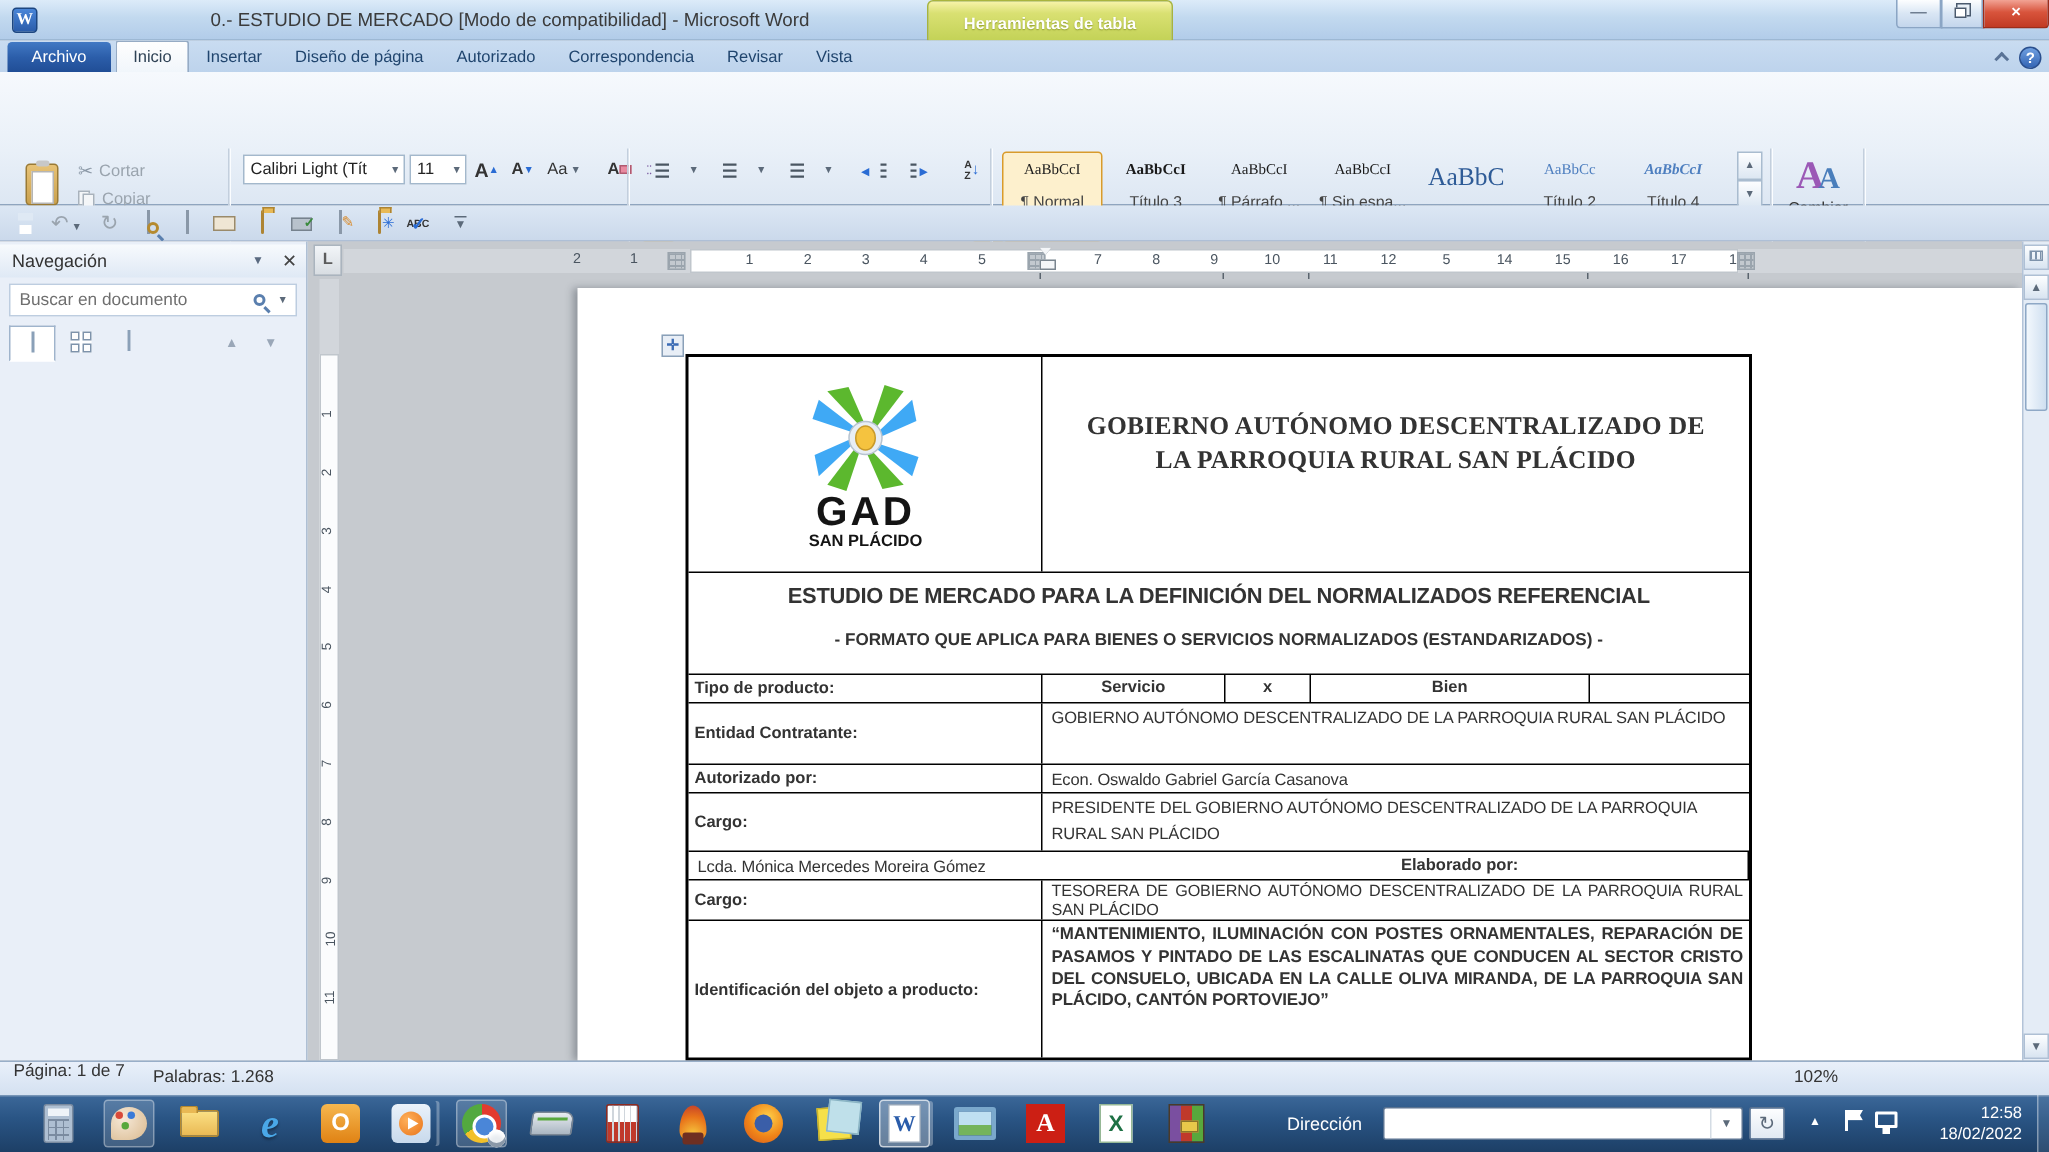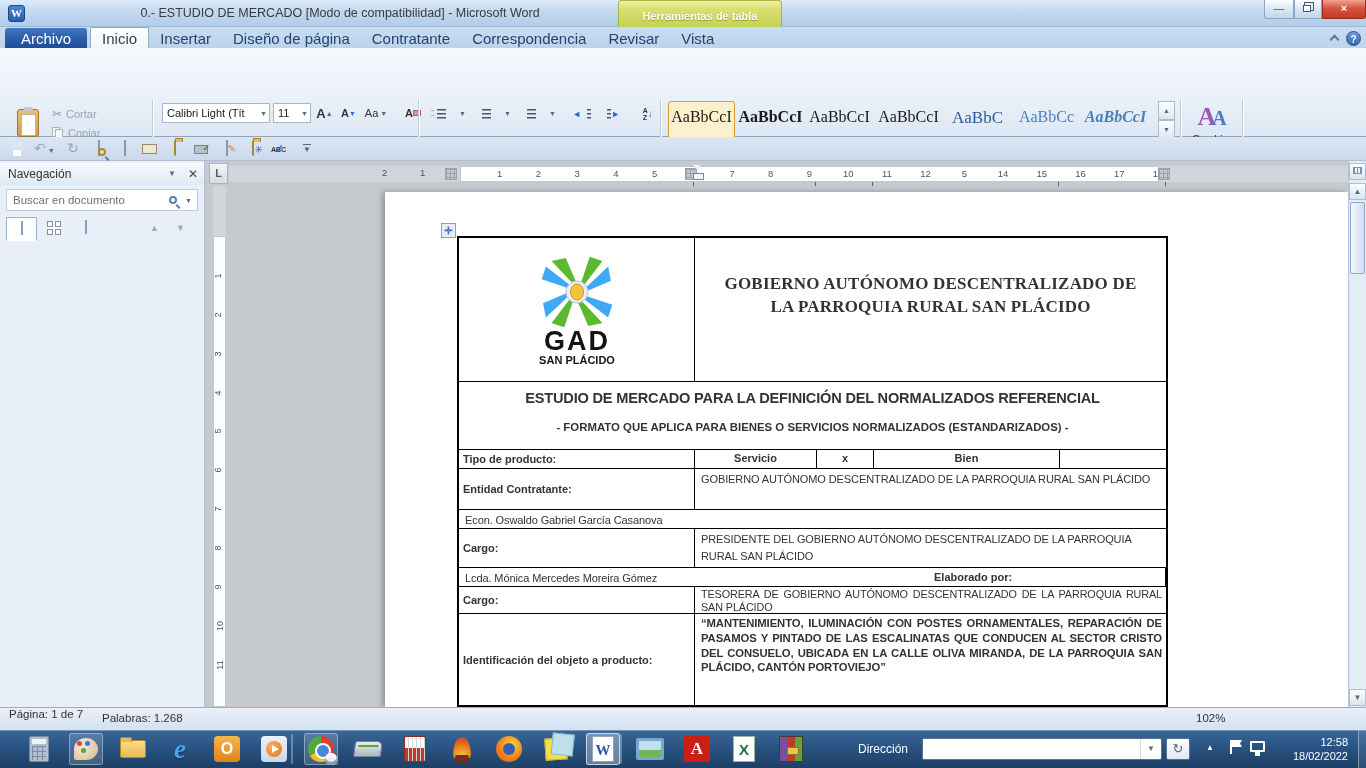--- a/index.html
+++ b/index.html
@@ -12,21 +12,21 @@
 #wintitle{left:60px;top:6px;width:560px;text-align:center;font-size:12.5px;color:#3b3b3b;white-space:nowrap}
 #ctxhead{left:618px;top:0;width:164px;height:27px;background:linear-gradient(#f7f3a9,#d9e072 30%,#c3d257);border-radius:4px 4px 0 0;border:1px solid #a8b43e;border-bottom:none;text-align:center;color:#fff;font-size:11px;font-weight:bold;line-height:30px;text-shadow:0 1px 1px #8e9a2e}
 .winbtn{top:0;height:19px;border:1px solid #8ba5c4;border-top:none;background:linear-gradient(#fdfeff,#d9e6f4 50%,#c4d6ec);text-align:center;color:#4a5a6e;font-size:11px;line-height:17px}
 #btnmin{left:1264px;width:30px;border-radius:0 0 0 3px}
 #btnres{left:1294px;width:28px}
 #btnclose{left:1322px;width:44px;background:linear-gradient(#f2a394,#d8543c 45%,#c13a23);border-color:#9c2d1a;color:#fff;font-weight:bold;border-radius:0 0 3px 0}
 #btnres .rsq{display:inline-block;width:8px;height:7px;border:1px solid #4a5a6e;background:#fff;box-shadow:2px -2px 0 -0px #e8f0f8,2px -2px 0 1px #4a5a6e;margin-top:5px;margin-left:-2px}
 
 #tabrow{left:0;top:27px;width:1366px;height:21px;background:linear-gradient(#c9dcf1,#bdd3ec)}
 #ctxtint{left:618px;top:27px;width:164px;height:21px;background:#e9eed4}
-.tab{display:inline-block;padding:0 11px;height:21px;line-height:21px;font-size:15px;color:#20456e}
+.tab{display:inline-block;padding:0 11px;height:21px;line-height:21px;font-size:11px;color:#20456e}
 .tab.active{background:linear-gradient(#fefefe,#f1f6fb);border:1px solid #96abc4;border-bottom:none;border-radius:2px 2px 0 0;color:#2f4255}
 #filetab{margin-left:5px;padding:0 16px;background:linear-gradient(#4179c4,#2b5da9 50%,#1f4c94);color:#fff;border-radius:3px 3px 0 0}
 #tabs,#ctxtabs{white-space:nowrap}
 #ctxtabs{left:622px;top:27px}
 #ribcaret{left:1327px;top:32px;width:15px;height:13px}
 #ribcaret i{display:block;width:7px;height:7px;border-left:2px solid #5a7396;border-top:2px solid #5a7396;transform:rotate(45deg);margin:4px auto}
 #helpbtn{left:1346px;top:31px;width:15px;height:15px;border-radius:50%;background:linear-gradient(#6f9fe0,#3465b4);color:#fff;text-align:center;font-size:10px;font-weight:bold;line-height:15px;border:1px solid #2a4f8e}
 
 #ribbon{left:0;top:48px;width:1366px;height:89px;background:linear-gradient(#f6f9fd,#e9f0f8 60%,#dde7f3);border-bottom:1px solid #8fa5bf}
 .gsep{top:51px;width:1px;height:80px;background:#c3cfdd;box-shadow:1px 0 0 #fbfdff}
@@ -54,21 +54,21 @@
 .fletter{font-weight:bold;font-family:"Liberation Serif",serif;font-size:13px}
 .colorbar{display:block;width:13px;height:3px;margin-top:-1px}
 
 .mi{width:16px;height:13px;background-repeat:no-repeat}
 .lines3{background-image:linear-gradient(#4a5662,#4a5662),linear-gradient(#4a5662,#4a5662),linear-gradient(#4a5662,#4a5662);background-size:9px 1.5px;background-position:6px 2px,6px 6px,6px 10px}
 .dots:before{content:"⁚⁚";position:absolute;font-size:8px;color:#7a5aa0}
 .al{width:14px;height:12px;background:repeating-linear-gradient(to bottom,#3e4a56 0 1.5px,transparent 1.5px 3.4px)}
 .pbtn{width:22px;height:21px;position:relative}
 
 .stylecard{width:67px;height:60px;border:1px solid transparent;border-radius:3px;text-align:center;padding-top:6px}
-.stylecard .prev{font-family:"Liberation Serif",serif;font-size:16px;color:#1a1a1a;white-space:nowrap}
+.stylecard .prev{font-family:"Liberation Serif",serif;font-size:10px;color:#1a1a1a;white-space:nowrap}
 .stylecard .sname{font-size:10.5px;color:#444;margin-top:10px;white-space:nowrap}
 .stylecard.sel{border-color:#d99b2b;background:#fdf0cd}
 .stylecard.b .prev{font-weight:bold}
 .stylecard.t1 .prev{color:#2e5b97;font-size:17px}
 .stylecard.t2 .prev{color:#4d7ebf}
 .stylecard.t4 .prev{color:#4d7ebf;font-style:italic;font-weight:bold}
 .sscroll{width:17px;height:19px;border:1px solid #a9bccf;background:linear-gradient(#fdfeff,#dce7f2);text-align:center;font-size:7px;color:#5c6a7a;line-height:18px}
 
 .erow{display:flex;align-items:center;gap:5px;height:20px;font-size:11px;color:#333}
 .binoc{width:14px;height:9px;background:linear-gradient(#4a7ebb,#2c5d96);border-radius:2px;box-shadow:inset 3px 0 0 -1px #fff3}
@@ -201,21 +201,21 @@
   <div id="wintitle" class="abs">0.- ESTUDIO DE MERCADO [Modo de compatibilidad]  -  Microsoft Word</div>
   <div id="ctxhead" class="abs">Herramientas de tabla</div>
   <div id="btnmin" class="winbtn abs">—</div>
   <div id="btnres" class="winbtn abs"><span class="rsq"></span></div>
   <div id="btnclose" class="winbtn abs">×</div>
 </div>
 
 <div id="tabrow" class="abs">
   <div id="ctxtint" class="abs"></div>
   <span id="filetab" class="tab">Archivo</span>
-  <span id="tabs"><span class="tab active"><span>Inicio</span></span><span class="tab"><span>Insertar</span></span><span class="tab"><span>Diseño de página</span></span><span class="tab"><span>Contratante</span></span><span class="tab"><span>Correspondencia</span></span><span class="tab"><span>Revisar</span></span><span class="tab"><span>Vista</span></span></span>
+  <span id="tabs"><span class="tab active"><span>Inicio</span></span><span class="tab"><span>Insertar</span></span><span class="tab"><span>Diseño de página</span></span><span class="tab"><span>Autorizado</span></span><span class="tab"><span>Correspondencia</span></span><span class="tab"><span>Revisar</span></span><span class="tab"><span>Vista</span></span></span>
   <span id="ctxtabs" class="abs"><span class="tab"><span>Diseño</span></span><span class="tab"><span>Presentación</span></span></span>
 </div>
 <div id="ribcaret" class="abs">
     <i></i>
   </div>
 <div id="helpbtn" class="abs">?</div>
 
 <div id="ribbon" class="abs">
 
   <div id="pegar" class="abs btn">
@@ -601,20 +601,21 @@
         <div class="typecell" style="width:122px">Servicio</div>
         <div class="typecell" style="width:57px">x</div>
         <div class="typecell" style="width:186px">Bien</div>
         <div style="flex:1"></div>
       </div>
       <div class="tr" style="height:41px">
         <div class="td lblcol">Entidad Contratante:</div>
           <div class="td valcol docval">GOBIERNO AUTÓNOMO DESCENTRALIZADO  DE LA PARROQUIA RURAL SAN PLÁCIDO</div>
       </div>
       <div class="tr" style="height:19px">
+        <div class="td lblcol">Autorizado por:</div>
           <div class="td valcol docval">Econ. Oswaldo Gabriel García  Casanova</div>
       </div>
       <div class="tr" style="height:39px">
         <div class="td lblcol">Cargo:</div>
           <div class="td valcol docval">PRESIDENTE DEL GOBIERNO AUTÓNOMO DESCENTRALIZADO  DE LA PARROQUIA RURAL SAN PLÁCIDO</div>
       </div>
       <div class="tr" style="height:19px">
         <div class="td valcol docval">Lcda.  Mónica Mercedes Moreira Gómez</div>
           <div class="td lblcol">Elaborado por:</div>
       </div>

